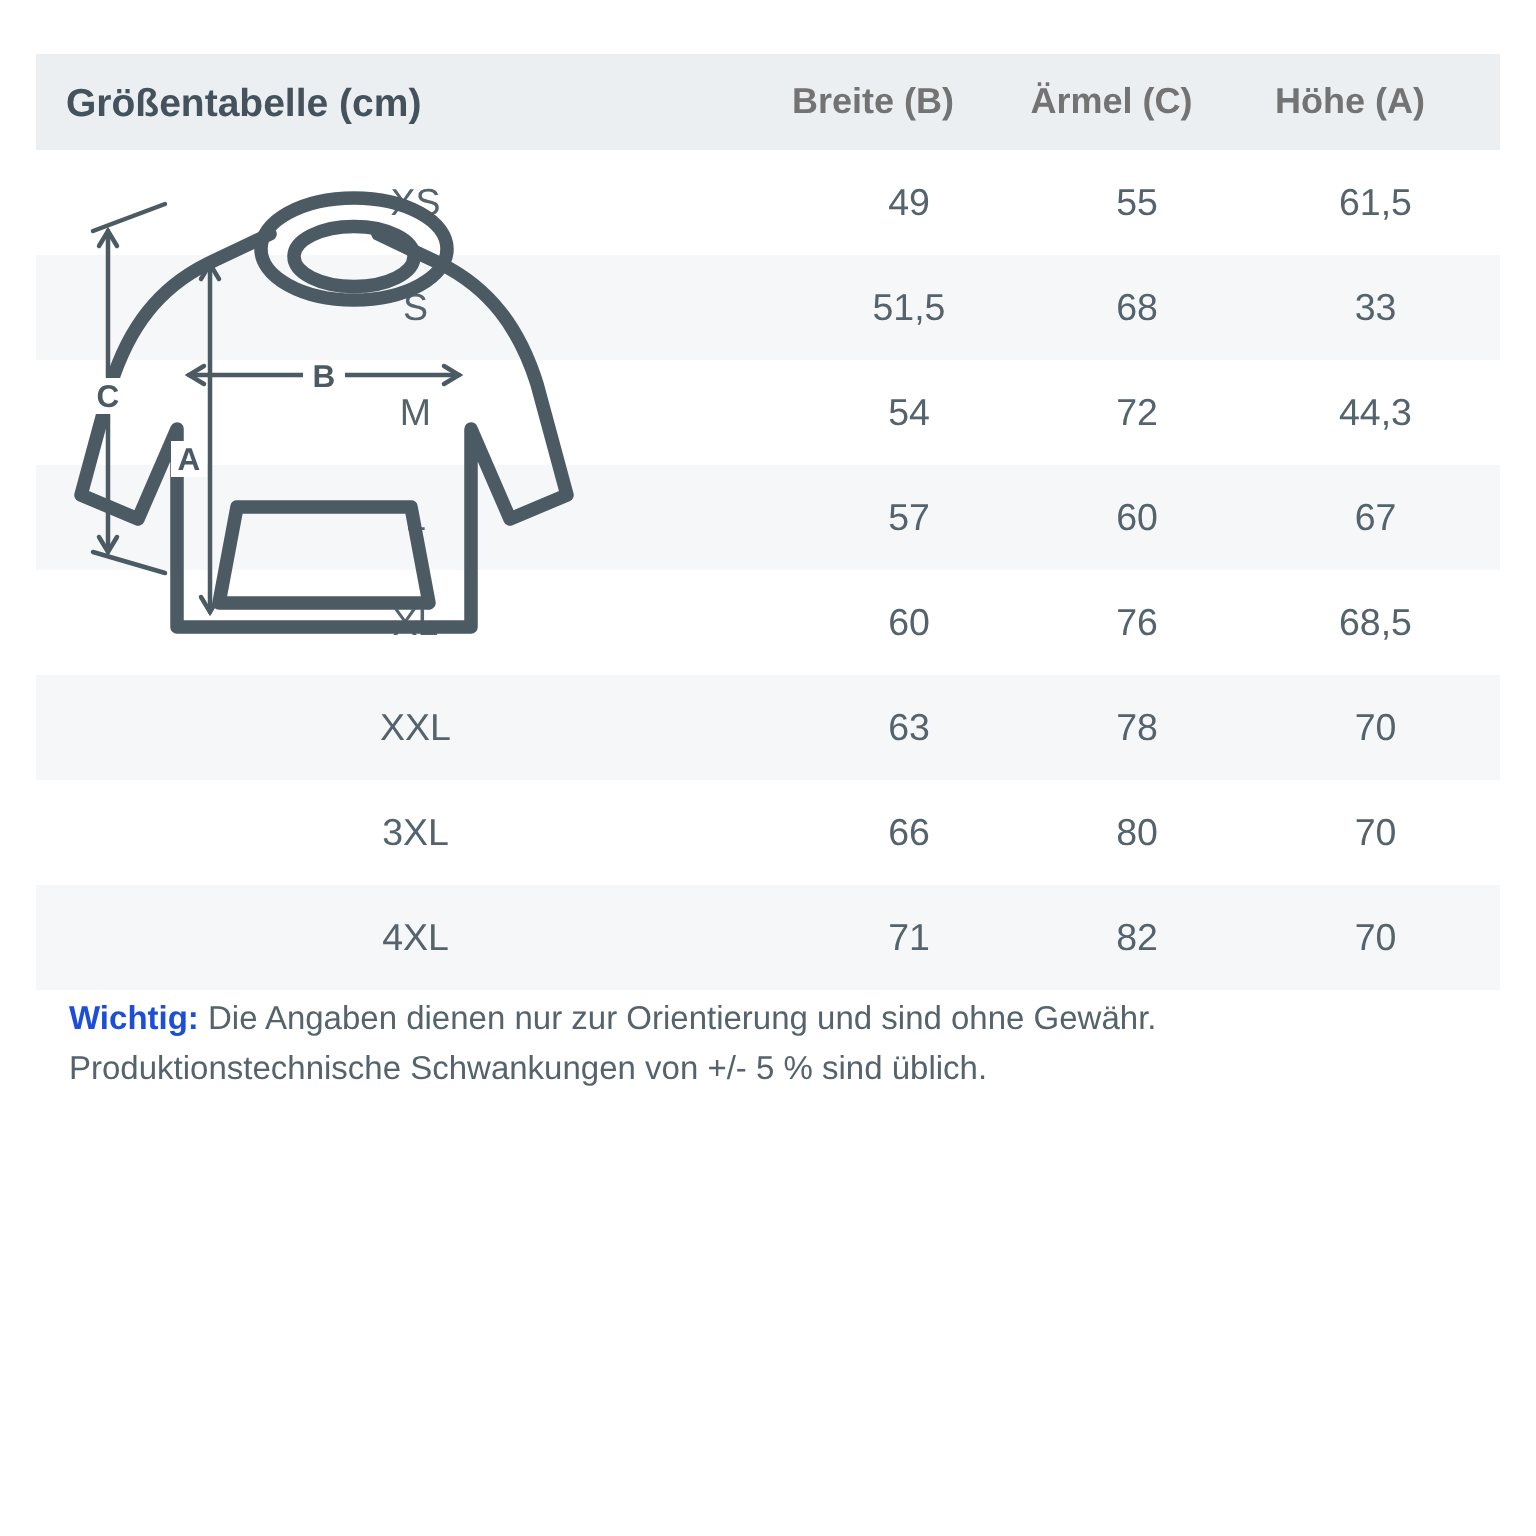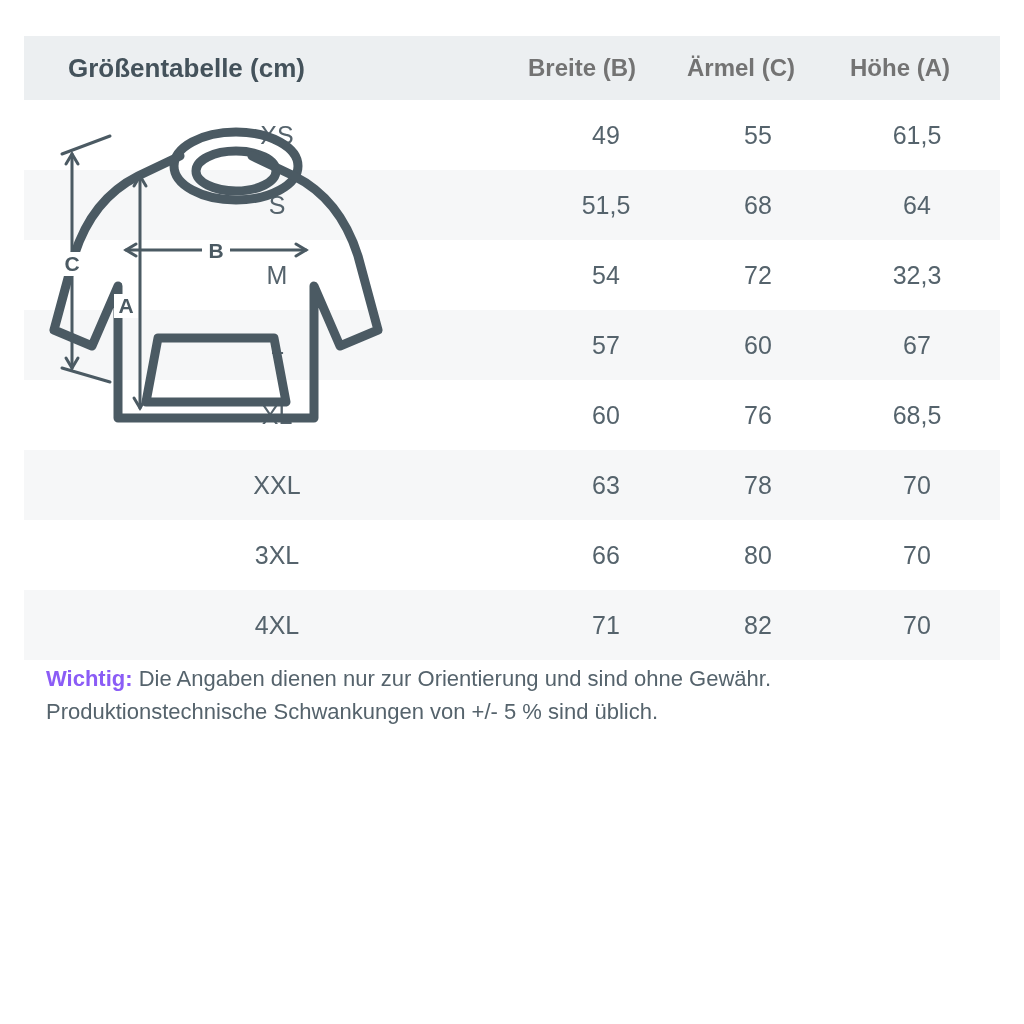--- a/index.html
+++ b/index.html
@@ -31,21 +31,21 @@
     height: 64px;
     background: #eceff1;
     display: flex;
     align-items: center;
     box-sizing: border-box;
   }
   .header .title {
     font-size: 26px;
     font-weight: bold;
     color: #44525b;
-    padding-left: 44px;
+    padding-left: 20px;
     flex: 0 0 482px;
     box-sizing: border-box;
     white-space: nowrap;
   }
   .header .col {
     font-size: 24px;
     font-weight: bold;
     color: #737373;
     text-align: center;
     white-space: nowrap;
@@ -92,21 +92,21 @@
   
   .note {
     position: absolute;
     left: 46px;
     top: 662px;
     width: 940px;
     font-size: 22px;
     line-height: 33px;
     color: #55636c;
   }
-  .note b { color: #8b5cf6; }
+  .note b { color: #1d4ed8; }
 </style>
 </head>
 <body>
 
 <div class="page">
 
   <div class="header">
     <div class="title">Größentabelle (cm)</div>
     <div class="col col-w">Breite (B)</div>
     <div class="col col-s">Ärmel (C)</div>
@@ -119,28 +119,28 @@
       <div class="cell cell-size"><span class="inner">XS</span></div>
       <div class="cell cell-w">49</div>
       <div class="cell cell-h">55</div>
       <div class="cell cell-s">61,5</div>
     </div>
 
     <div class="row alt">
       <div class="cell cell-size"><span class="inner">S</span></div>
       <div class="cell cell-w">51,5</div>
       <div class="cell cell-h">68</div>
-      <div class="cell cell-s">64</div>
+      <div class="cell cell-s">33</div>
     </div>
 
     <div class="row">
       <div class="cell cell-size"><span class="inner">M</span></div>
       <div class="cell cell-w">54</div>
       <div class="cell cell-h">72</div>
-      <div class="cell cell-s">32,3</div>
+      <div class="cell cell-s">44,3</div>
     </div>
 
     <div class="row alt">
       <div class="cell cell-size"><span class="inner">L</span></div>
       <div class="cell cell-w">57</div>
       <div class="cell cell-h">60</div>
       <div class="cell cell-s">67</div>
     </div>
 
     <div class="row">

